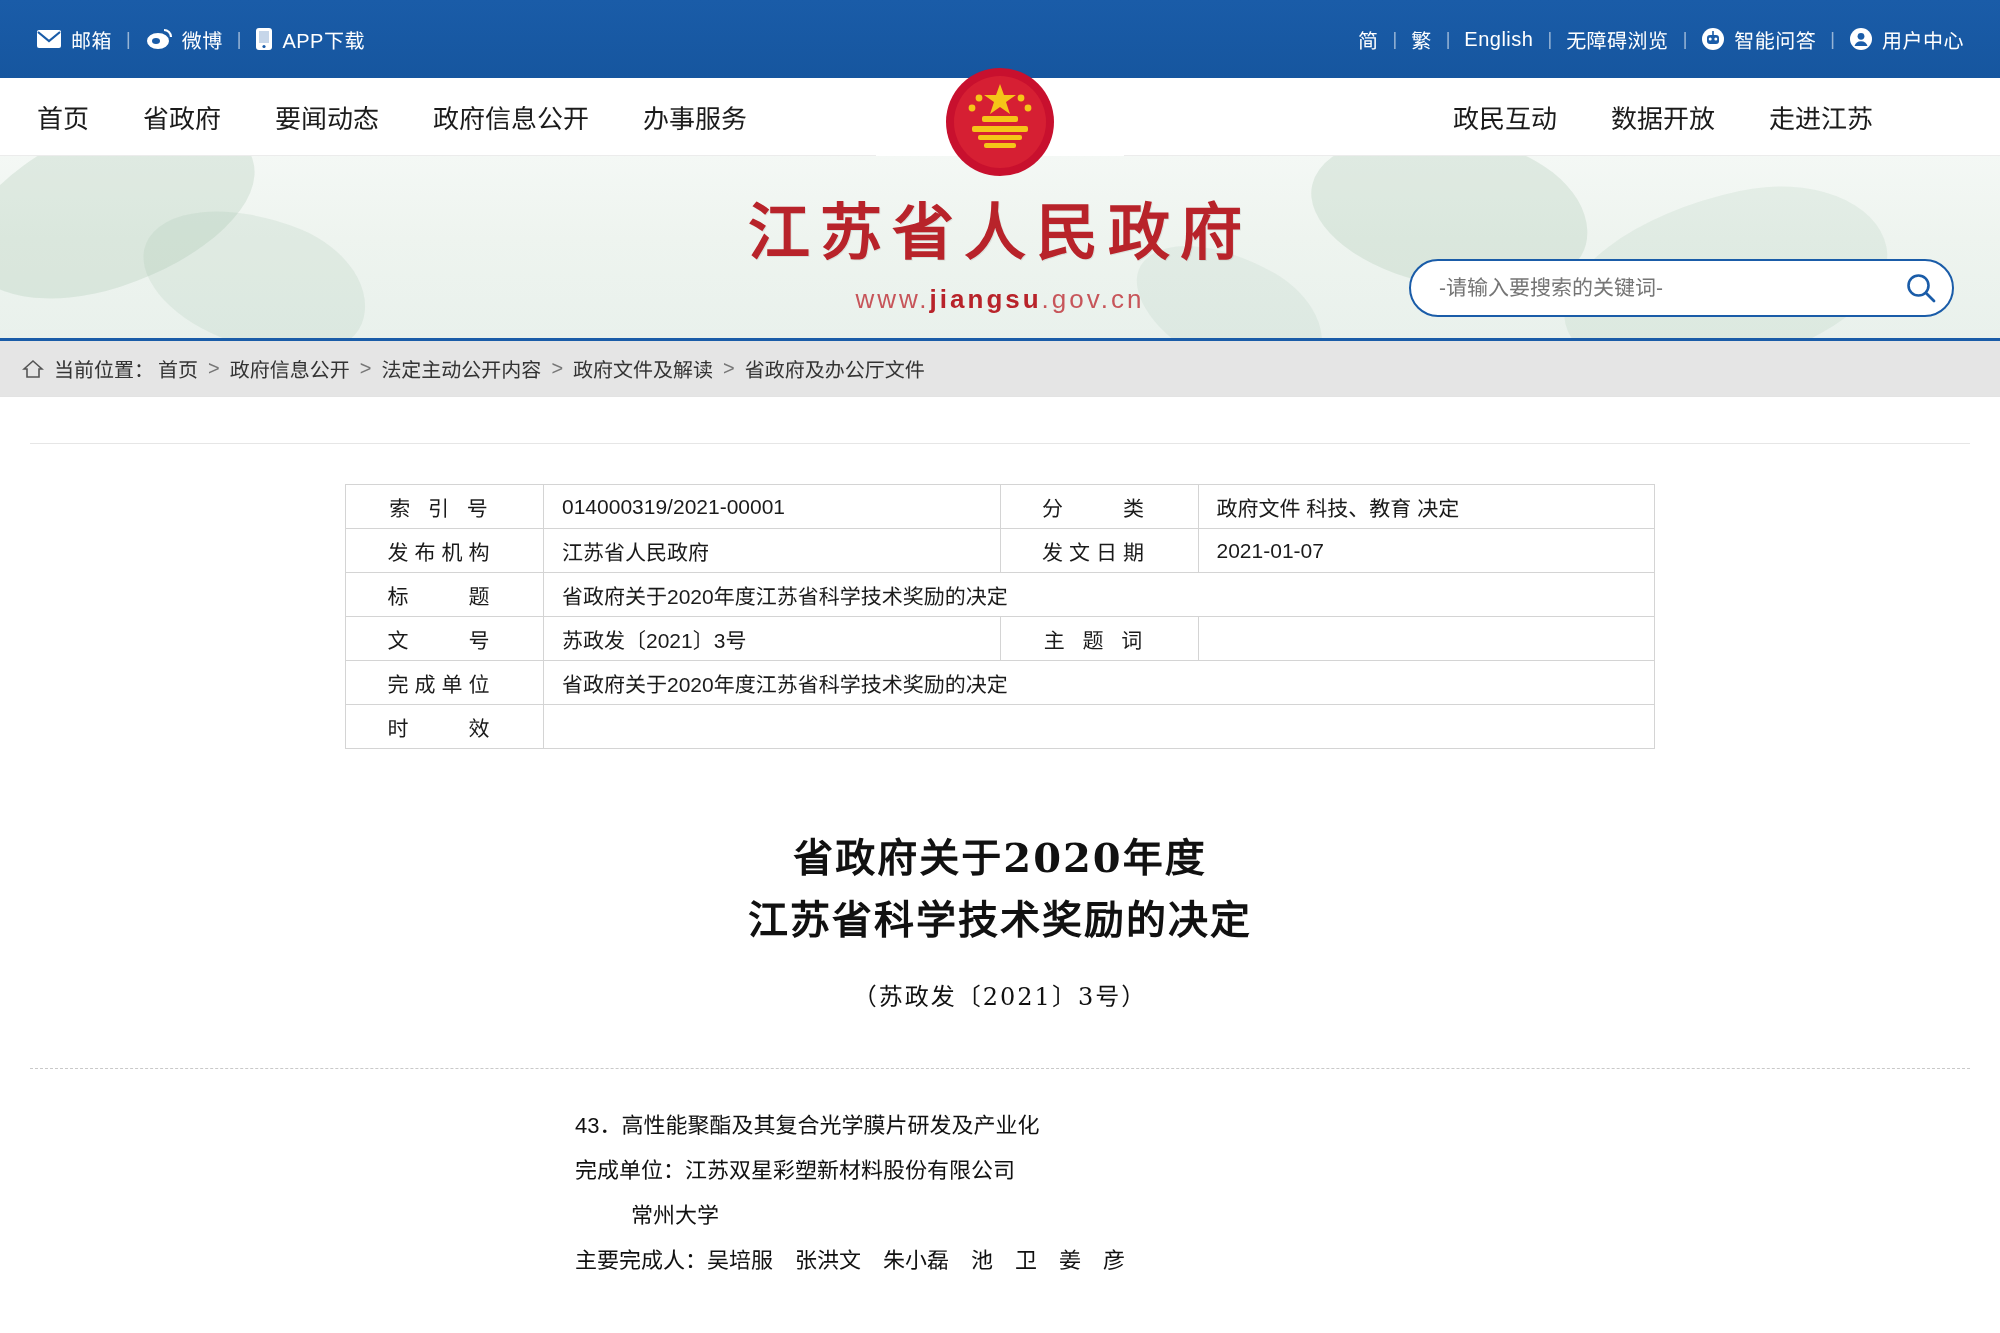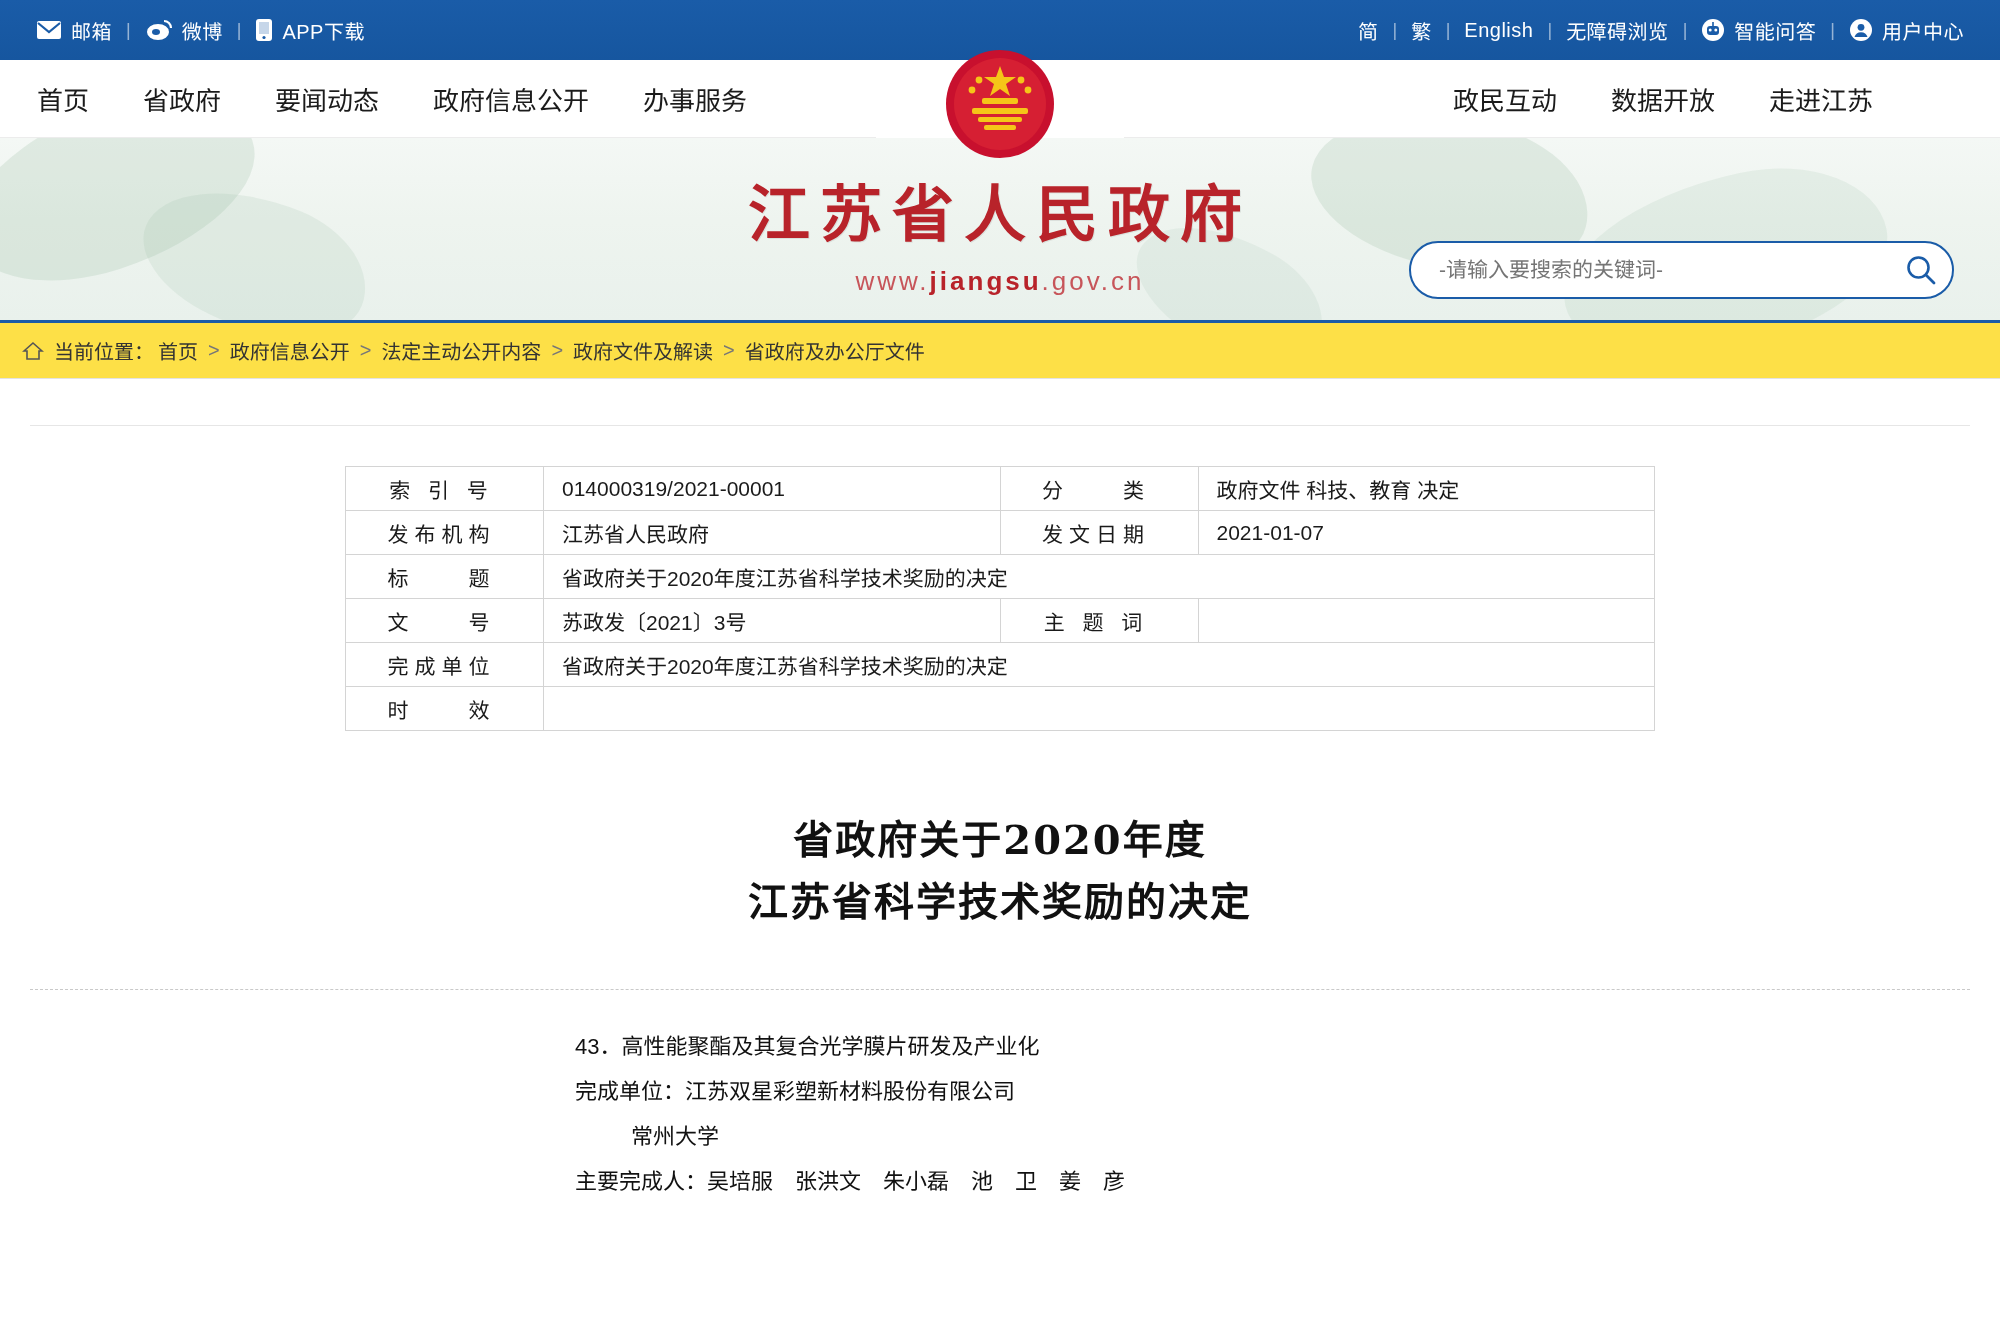--- a/index.html
+++ b/index.html
@@ -9,21 +9,21 @@
     width: 2000px;
     height: 1333px;
     background: #ffffff;
     font-family: "Liberation Sans", "DejaVu Sans", sans-serif;
     color: #222;
     overflow: hidden;
   }
 
   
   .topbar {
-    height: 60px;
+    height: 78px;
     background: #1a5ca8;
     background: linear-gradient(180deg,#1a5ca8 0%, #16569f 100%);
     color: #ffffff;
     display: flex;
     align-items: center;
     padding: 0 22px;
     font-size: 20px;
   }
   .topbar .left, .topbar .right { display: flex; align-items: center; }
   .topbar .right { margin-left: auto; }
@@ -143,21 +143,21 @@
   }
 
   
   .crumbbar {
     height: 56px;
     display: flex;
     align-items: center;
     padding-left: 22px;
     font-size: 20px;
     color: #333;
-    background: #fde047;
+    background: #e5e5e5;
     border-bottom: 1px solid #e3e3e3;
   }
   .crumbbar .homeico { margin-right: 10px; }
   .crumbbar .label { color: #333; }
   .crumbbar a { color: #333; text-decoration: none; margin: 0 4px; }
   .crumbbar .arrow { color: #777; margin: 0 6px; }
 
   
   .pagebody {
     background: #fff;
@@ -427,20 +427,21 @@
           <td class="v" colspan="3"></td>
         </tr>
       </tbody>
     </table>
 
     <div class="doctitle">
       <div>省政府关于2020年度</div>
       <div>江苏省科学技术奖励的决定</div>
     </div>
 
+    <div class="docnum">（苏政发〔2021〕3号）</div>
 
     <div class="dashrule"></div>
 
     <div class="doclist">
       <div class="indent1">43．高性能聚酯及其复合光学膜片研发及产业化</div>
       <div class="indent1">完成单位：江苏双星彩塑新材料股份有限公司</div>
       <div class="indent2">常州大学</div>
       <div class="indent1">主要完成人：吴培服　张洪文　朱小磊　池　卫　姜　彦</div>
     </div>
 

